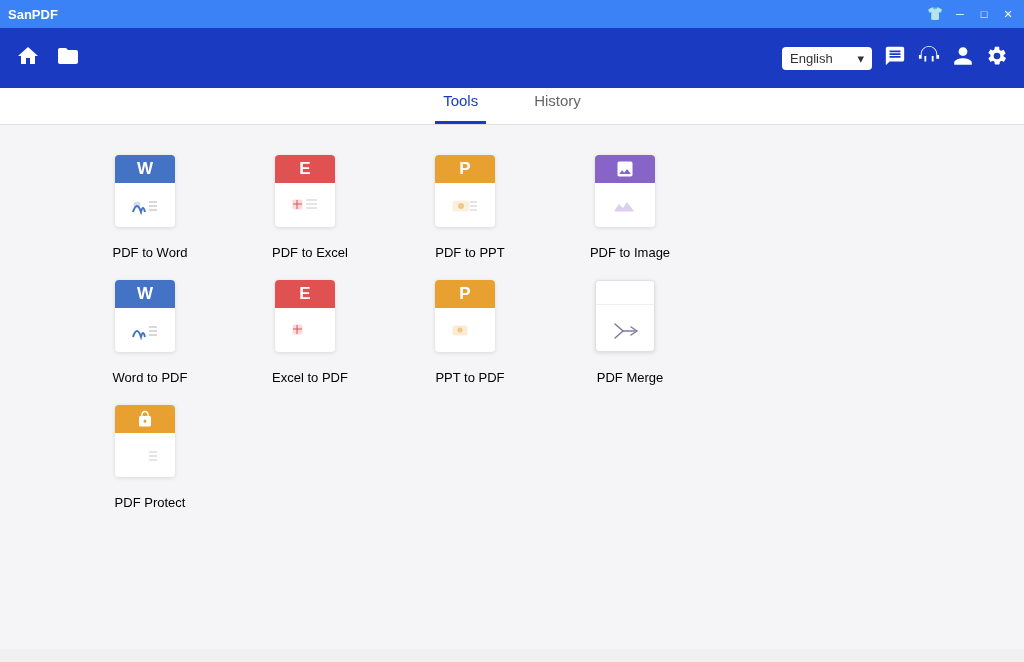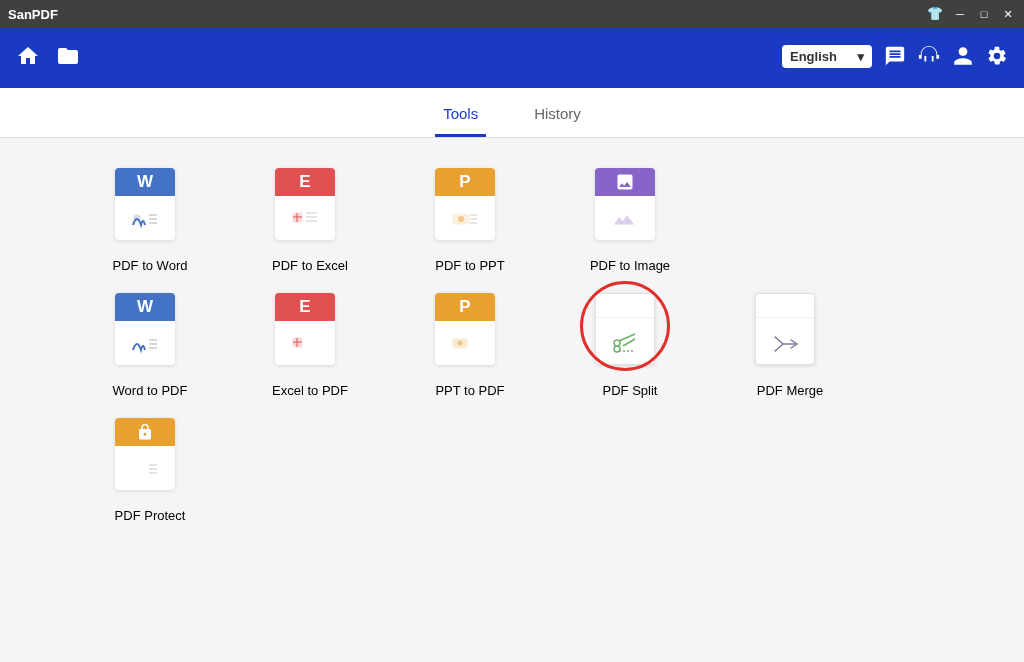--- a/index.html
+++ b/index.html
@@ -1,20 +1,20 @@
 <!DOCTYPE html>
 <html><head>
   <meta charset="utf-8">
   <style>
     * { margin: 0; padding: 0; box-sizing: border-box; }
     body { width: 1024px; height: 662px; font-family: 'Segoe UI', Arial, sans-serif; background: #f0f0f0; overflow: hidden; }
 
     
     #titlebar {
-      background: #404040;
+      background: #3b82f6;
       height: 28px;
       display: flex;
       align-items: center;
       justify-content: space-between;
       padding: 0 8px;
       color: white;
     }
     #titlebar-title { font-size: 13px; font-weight: 600; }
     #titlebar-controls { display: flex; gap: 8px; }
     .title-btn { width: 16px; height: 16px; display: flex; align-items: center; justify-content: center; cursor: pointer; font-size: 11px; color: white; }
@@ -23,21 +23,21 @@
     #header {
       background: #1a3bc1;
       height: 60px;
       display: flex;
       align-items: center;
       padding: 0 16px;
       justify-content: space-between;
     }
     #header-left { display: flex; gap: 16px; align-items: center; }
     .header-icon { color: white; font-size: 20px; cursor: pointer; }
-    #header-right { display: flex; gap: 12px; align-items: flex-start; font-weight: bold; }
+    #header-right { display: flex; gap: 12px; align-items: center; }
 
     
     #lang-select {
       background: white;
       border: none;
       border-radius: 4px;
       padding: 4px 8px;
       font-size: 13px;
       color: #333;
       cursor: pointer;
@@ -45,21 +45,21 @@
       align-items: center;
       gap: 4px;
       min-width: 90px;
       justify-content: space-between;
     }
     .header-action-icon { color: white; font-size: 20px; cursor: pointer; }
 
     
     #tabs {
       background: white;
-      height: 50px;
+      height: 37px;
       display: flex;
       align-items: flex-end;
       justify-content: center;
       gap: 40px;
       border-bottom: 1px solid #e0e0e0;
       padding-bottom: 0;
     }
     .tab {
       padding: 12px 8px;
       font-size: 15px;
@@ -352,39 +352,20 @@
             <div class="file-icon-badge" style="background:#e8a030; color:white; font-size:17px; font-weight:bold;">P</div>
             <svg class="file-svg" viewBox="0 0 32 22" fill="none">
               <rect x="4" y="7" width="14" height="9" rx="1.5" fill="#e8a030" opacity="0.2" stroke="#e8a030" stroke-width="1.2"></rect>
               <circle cx="11" cy="11" r="2.5" fill="#e8a030" opacity="0.5"></circle>
             </svg>
           </div>
         </div>
         <span class="tool-label">PPT to PDF</span>
       </div>
 
-      <div class="tool-item" style="position:relative;">
-        <div class="tool-icon-wrap" style="position:relative;">
-          <div class="file-icon icon-pdf-split" style="border: 1px solid #e0e0e0;">
-            <div class="file-icon-badge" style="background:white; height:24px;">
-              
-            </div>
-            <svg class="file-svg" viewBox="0 0 32 26" fill="none">
-
-              <circle cx="8" cy="14" r="3" stroke="#6db06d" stroke-width="1.5" fill="white"></circle>
-              <circle cx="8" cy="20" r="3" stroke="#6db06d" stroke-width="1.5" fill="white"></circle>
-              <line x1="10" y1="12" x2="26" y2="5" stroke="#6db06d" stroke-width="1.5"></line>
-              <line x1="10" y1="22" x2="26" y2="22" stroke="#6db06d" stroke-width="1.5" stroke-dasharray="2,2"></line>
-              <line x1="14" y1="17" x2="26" y2="10" stroke="#6db06d" stroke-width="1.5"></line>
-            </svg>
-          </div>
-          <div class="highlight-circle"></div>
-        </div>
-        <span class="tool-label">PDF Split</span>
-      </div>
 
       <div class="tool-item">
         <div class="tool-icon-wrap">
           <div class="file-icon icon-pdf-merge" style="border: 1px solid #e0e0e0;">
             <div class="file-icon-badge" style="background:white; height:24px;"></div>
             <svg class="file-svg" viewBox="0 0 32 26" fill="none">
 
               <path d="M6 8 L14 15 L6 22" stroke="#7c7c9c" stroke-width="1.5" fill="none" stroke-linecap="round"></path>
               <path d="M26 15 L14 15" stroke="#7c7c9c" stroke-width="1.5"></path>
               <path d="M22 11 L28 15 L22 19" stroke="#7c7c9c" stroke-width="1.5" fill="none" stroke-linecap="round"></path>

